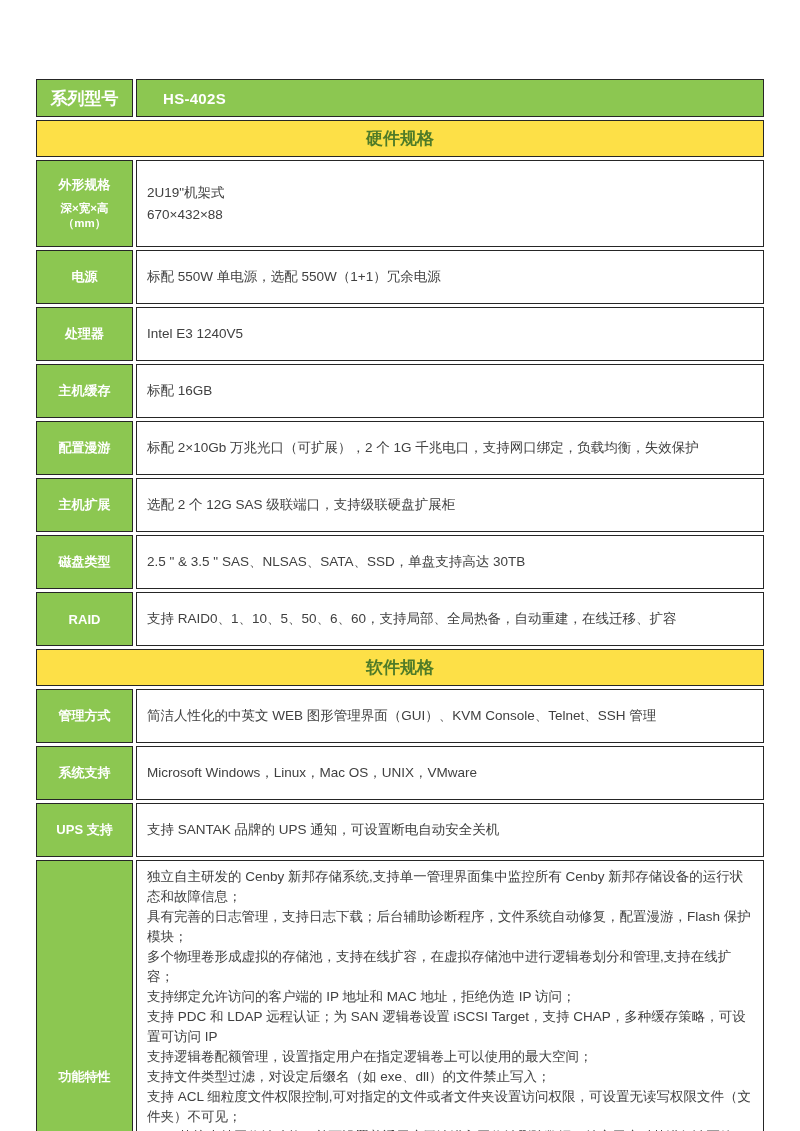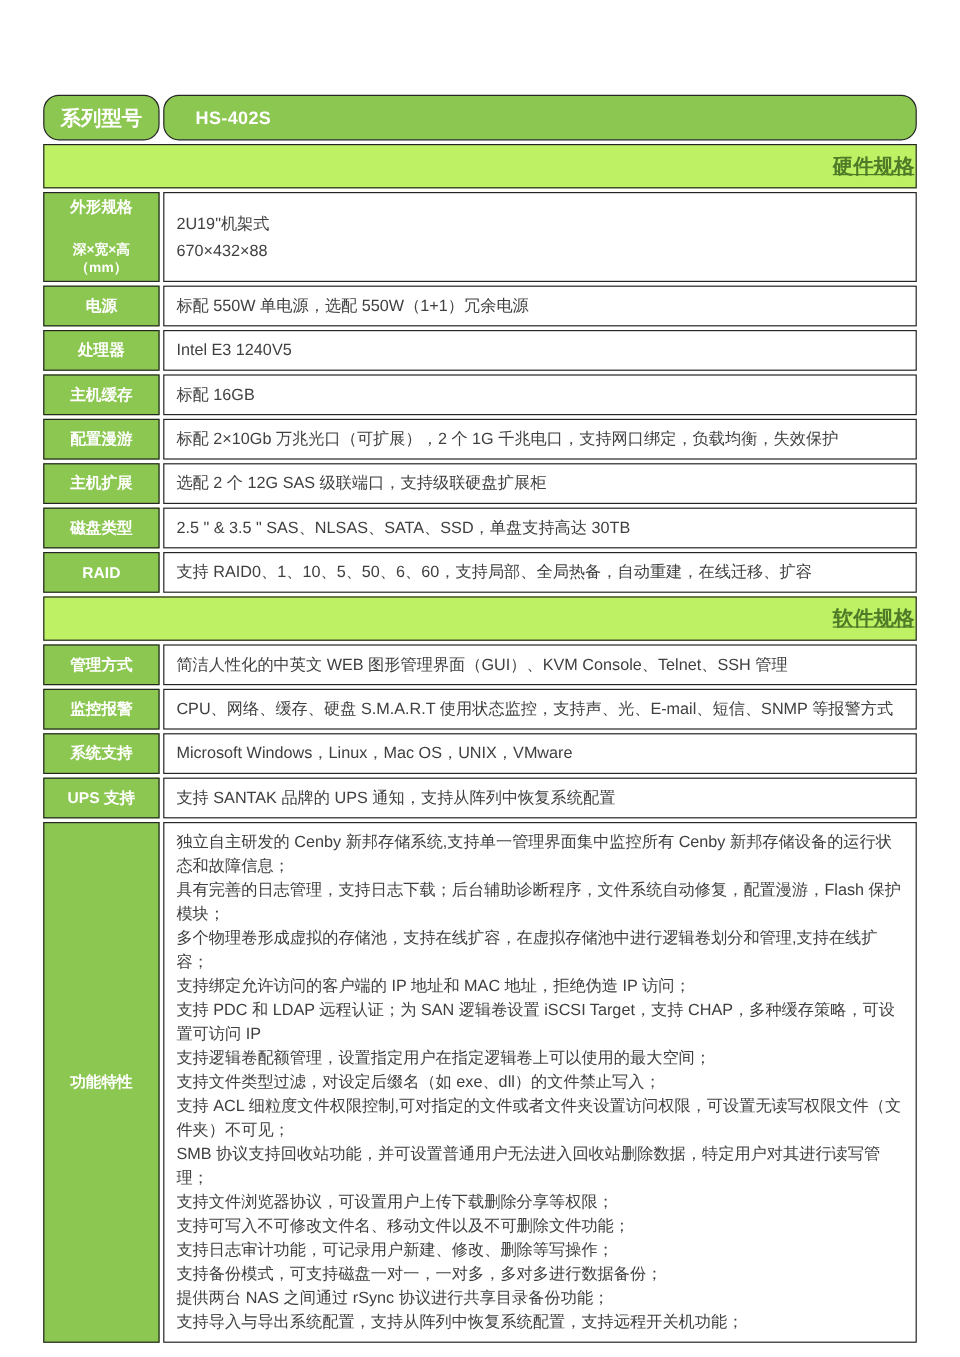--- a/index.html
+++ b/index.html
@@ -27,54 +27,52 @@
     border: 1px solid #262626;
     vertical-align: middle;
   }
   col.c-label { width: 97px; }
   
   tr.model td {
     background: #8cc751;
     color: #ffffff;
     font-weight: bold;
     height: 34px;
-    border-radius: 13px;
   }
   td.m-label {
     text-align: center;
     font-size: 17px;
   }
   td.m-value {
     font-size: 15px;
     padding-left: 26px;
     letter-spacing: 0.3px;
   }
   
   td.section {
-    background: #bef264;
+    background: #fde047;
     color: #4f7b28;
     font-weight: bold;
-    text-align: right;
+    text-align: center;
     font-size: 17px;
     height: 33px;
-    text-decoration: underline;
   }
   
   td.label {
     background: #8cc751;
     color: #ffffff;
     font-weight: bold;
     text-align: center;
     font-size: 13px;
-    padding: 3px 2px;
+    padding: 15px 2px;
   }
   td.label .sub {
     display: block;
     font-size: 11.5px;
-    margin-top: 19px;
+    margin-top: 7px;
     font-weight: bold;
   }
   td.value {
     background: #ffffff;
     color: #404040;
     font-size: 13.5px;
     padding: 5px 10px;
     white-space: pre-line;
     line-height: 1.45;
   }
@@ -144,30 +142,26 @@
     </tr>
 
     <tr>
       <td class="section" colspan="2">软件规格</td>
     </tr>
     <tr class="r">
       <td class="label">管理方式</td>
       <td class="value">简洁人性化的中英文 WEB 图形管理界面（GUI）、KVM Console、Telnet、SSH 管理</td>
     </tr>
     <tr class="r">
-      <td class="label">监控报警</td>
-      <td class="value">CPU、网络、缓存、硬盘 S.M.A.R.T 使用状态监控，支持声、光、E-mail、短信、SNMP 等报警方式</td>
-    </tr>
-    <tr class="r">
       <td class="label">系统支持</td>
       <td class="value">Microsoft Windows，Linux，Mac OS，UNIX，VMware</td>
     </tr>
     <tr class="r">
       <td class="label">UPS 支持</td>
-      <td class="value">支持 SANTAK 品牌的 UPS 通知，支持从阵列中恢复系统配置</td>
+      <td class="value">支持 SANTAK 品牌的 UPS 通知，可设置断电自动安全关机</td>
     </tr>
     <tr>
       <td class="label">功能特性</td>
       <td class="value features-val">独立自主研发的 Cenby 新邦存储系统,支持单一管理界面集中监控所有 Cenby 新邦存储设备的运行状态和故障信息；
 具有完善的日志管理，支持日志下载；后台辅助诊断程序，文件系统自动修复，配置漫游，Flash 保护模块；
 多个物理卷形成虚拟的存储池，支持在线扩容，在虚拟存储池中进行逻辑卷划分和管理,支持在线扩容；
 支持绑定允许访问的客户端的 IP 地址和 MAC 地址，拒绝伪造 IP 访问；
 支持 PDC 和 LDAP 远程认证；为 SAN 逻辑卷设置 iSCSI Target，支持 CHAP，多种缓存策略，可设置可访问 IP
 支持逻辑卷配额管理，设置指定用户在指定逻辑卷上可以使用的最大空间；
 支持文件类型过滤，对设定后缀名（如 exe、dll）的文件禁止写入；

